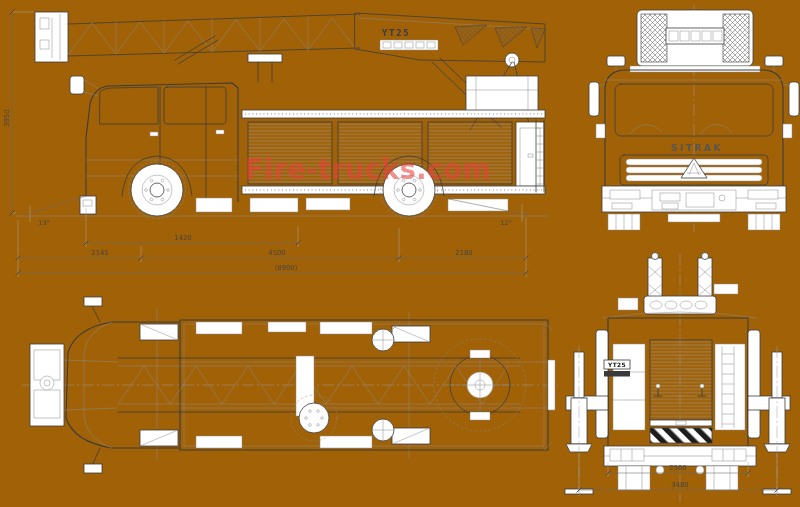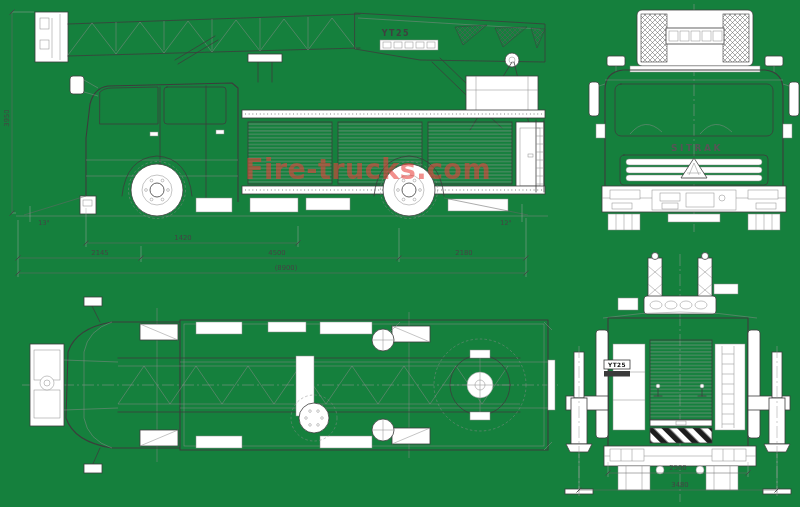--- a/index.html
+++ b/index.html
@@ -1,16 +1,16 @@
 <!DOCTYPE html>
 <html><head>
 <meta charset="utf-8">
 <style>
   html,body{margin:0;padding:0;background:#ffffff;}
-  .stage{width:800px;height:507px;position:relative;background:#15803d;overflow:hidden;}
+  .stage{width:800px;height:507px;position:relative;background:#a16207;overflow:hidden;}
   svg{display:block;}
   .ln{fill:none;stroke:#3c3c3c;stroke-width:.8;stroke-linejoin:round;stroke-linecap:round;}
   .ln2{fill:none;stroke:#3c3c3c;stroke-width:1.1;stroke-linejoin:round;}
   .th{fill:none;stroke:#8b8b8b;stroke-width:.5;}
   .fw{fill:#fff;stroke:#3c3c3c;stroke-width:.8;}
   .fwt{fill:#fff;stroke:#8b8b8b;stroke-width:.5;}
   .dk{fill:#3a3a3a;stroke:none;}
   .dimline{stroke:#666;stroke-width:.55;fill:none;}
   .ext{stroke:#aaa;stroke-width:.45;fill:none;}
   .tick{stroke:#444;stroke-width:.9;}

